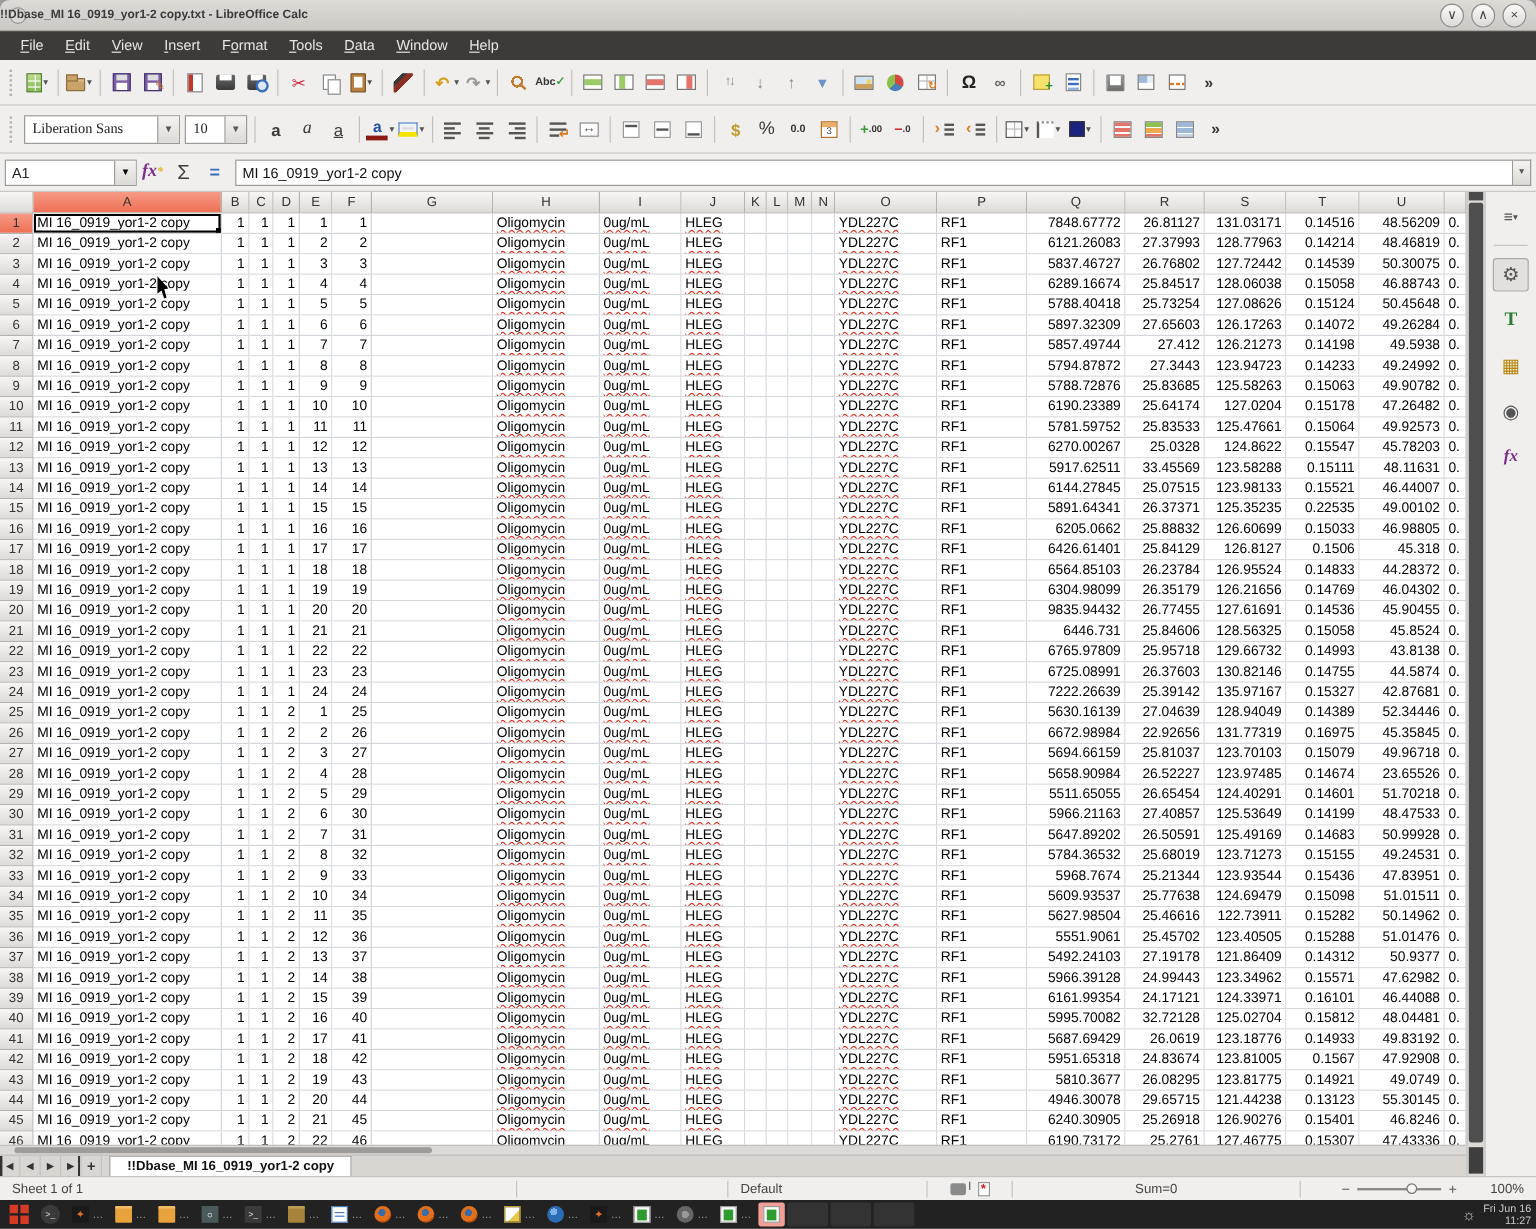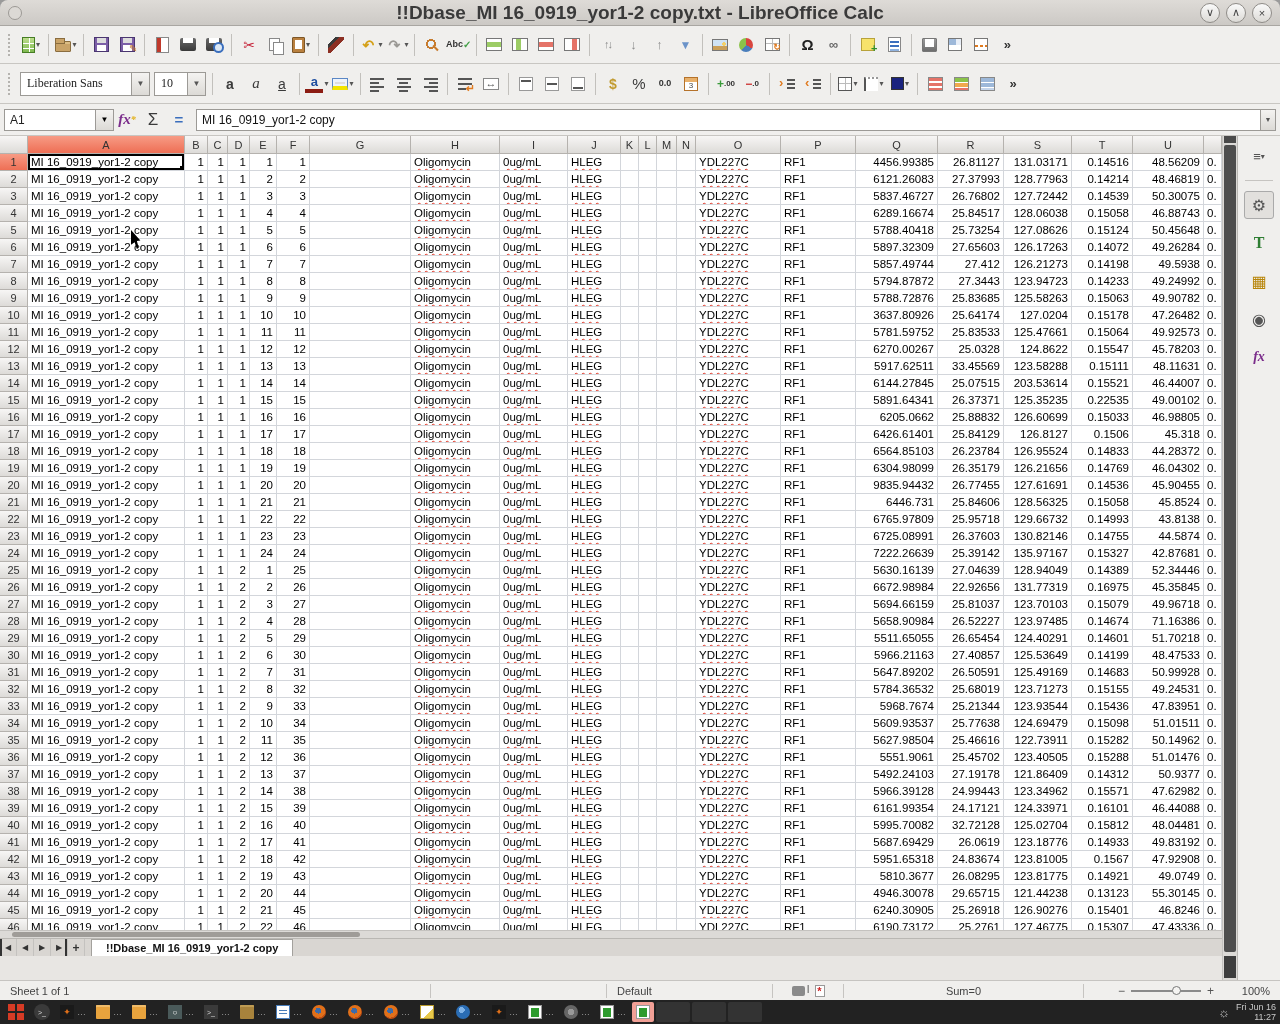--- a/index.html
+++ b/index.html
@@ -2,21 +2,21 @@
 <html><head>
 <meta charset="utf-8">
 <style>
   *{margin:0;padding:0;box-sizing:border-box;}
   html,body{width:1280px;height:1024px;overflow:hidden;font-family:"Liberation Sans",sans-serif;background:#9a9a9a;}
   .window{width:1280px;height:1024px;display:flex;flex-direction:column;position:relative;}
 
   
   .titlebar{height:26px;background:linear-gradient(#dedbd7,#ccc9c5);border-bottom:1px solid #a9a6a2;border-radius:8px 8px 0 0;display:flex;align-items:center;position:relative;flex:0 0 26px;}
   .win-menu{width:14px;height:14px;border-radius:50%;border:1px solid #9c9995;background:#dcd9d5;margin-left:8px;}
-  .title-text{position:absolute;left:0;right:0;text-align:center;font-size:19px;font-weight:bold;color:#3a3a3a;}
+  .title-text{position:absolute;left:0;right:0;text-align:left;font-size:10px;font-weight:bold;color:#3a3a3a;}
   .win-controls{margin-left:auto;display:flex;gap:6px;padding-right:8px;z-index:2;}
   .win-btn{width:20px;height:20px;border-radius:50%;border:1px solid #8f8c88;background:linear-gradient(#fafafa,#dcdad6);display:flex;align-items:center;justify-content:center;font-size:11px;color:#444;}
 
   
   .menubar{height:24px;background:#3c3b37;display:flex;align-items:center;padding-left:8px;flex:0 0 24px;}
   .menu-item{color:#e8e6e3;font-size:12px;padding:3px 9px;cursor:default;}
   .menu-item u{text-decoration:underline;}
 
   
   .toolbar{background:#f0efed;border-bottom:1px solid #c8c6c2;display:flex;align-items:center;padding:2px 4px;}
@@ -209,20 +209,31 @@
   <div class="titlebar">
     <div class="win-menu"></div>
     <div class="title-text">!!Dbase_MI 16_0919_yor1-2 copy.txt - LibreOffice Calc</div>
     <div class="win-controls">
       <div class="win-btn">∨</div>
       <div class="win-btn">∧</div>
       <div class="win-btn">×</div>
     </div>
   </div>
 
+  <div class="menubar">
+      <span class="menu-item"><u>F</u>ile</span>
+      <span class="menu-item"><u>E</u>dit</span>
+      <span class="menu-item"><u>V</u>iew</span>
+      <span class="menu-item"><u>I</u>nsert</span>
+      <span class="menu-item">F<u>o</u>rmat</span>
+      <span class="menu-item"><u>T</u>ools</span>
+      <span class="menu-item"><u>D</u>ata</span>
+      <span class="menu-item"><u>W</u>indow</span>
+      <span class="menu-item"><u>H</u>elp</span>
+    </div>
 
   <div class="toolbar std">
     <div class="grip"></div>
   <span class="tbtn">
         <span class="tbi i-new"></span>
         <span class="dd">▾</span>
       </span>
       <span class="tsep"></span>
       <span class="tbtn">
         <span class="tbi i-open"></span>
@@ -464,21 +475,21 @@
           <div class="cell"></div>
           <div class="cell sp">Oligomycin</div>
           <div class="cell sp">0ug/mL</div>
           <div class="cell sp">HLEG</div>
           <div class="cell"></div>
           <div class="cell"></div>
           <div class="cell"></div>
           <div class="cell"></div>
           <div class="cell sp">YDL227C</div>
           <div class="cell">RF1</div>
-          <div class="cell num">4456.99385</div>
+          <div class="cell num">7848.67772</div>
           <div class="cell num">26.81127</div>
           <div class="cell num">131.03171</div>
           <div class="cell num">0.14516</div>
           <div class="cell num">48.56209</div>
           <div class="cell">0.</div>
           <div class="hdr">2</div>
           <div class="cell">MI 16_0919_yor1-2 copy</div>
           <div class="cell num">1</div>
           <div class="cell num">1</div>
           <div class="cell num">1</div>
@@ -671,21 +682,21 @@
           <div class="cell"></div>
           <div class="cell sp">Oligomycin</div>
           <div class="cell sp">0ug/mL</div>
           <div class="cell sp">HLEG</div>
           <div class="cell"></div>
           <div class="cell"></div>
           <div class="cell"></div>
           <div class="cell"></div>
           <div class="cell sp">YDL227C</div>
           <div class="cell">RF1</div>
-          <div class="cell num">3637.80926</div>
+          <div class="cell num">6190.23389</div>
           <div class="cell num">25.64174</div>
           <div class="cell num">127.0204</div>
           <div class="cell num">0.15178</div>
           <div class="cell num">47.26482</div>
           <div class="cell">0.</div>
           <div class="hdr">11</div>
           <div class="cell">MI 16_0919_yor1-2 copy</div>
           <div class="cell num">1</div>
           <div class="cell num">1</div>
           <div class="cell num">1</div>
@@ -765,21 +776,21 @@
           <div class="cell sp">0ug/mL</div>
           <div class="cell sp">HLEG</div>
           <div class="cell"></div>
           <div class="cell"></div>
           <div class="cell"></div>
           <div class="cell"></div>
           <div class="cell sp">YDL227C</div>
           <div class="cell">RF1</div>
           <div class="cell num">6144.27845</div>
           <div class="cell num">25.07515</div>
-          <div class="cell num">203.53614</div>
+          <div class="cell num">123.98133</div>
           <div class="cell num">0.15521</div>
           <div class="cell num">46.44007</div>
           <div class="cell">0.</div>
           <div class="hdr">15</div>
           <div class="cell">MI 16_0919_yor1-2 copy</div>
           <div class="cell num">1</div>
           <div class="cell num">1</div>
           <div class="cell num">1</div>
           <div class="cell num">15</div>
           <div class="cell num">15</div>
@@ -1089,21 +1100,21 @@
           <div class="cell"></div>
           <div class="cell"></div>
           <div class="cell"></div>
           <div class="cell"></div>
           <div class="cell sp">YDL227C</div>
           <div class="cell">RF1</div>
           <div class="cell num">5658.90984</div>
           <div class="cell num">26.52227</div>
           <div class="cell num">123.97485</div>
           <div class="cell num">0.14674</div>
-          <div class="cell num">71.16386</div>
+          <div class="cell num">23.65526</div>
           <div class="cell">0.</div>
           <div class="hdr">29</div>
           <div class="cell">MI 16_0919_yor1-2 copy</div>
           <div class="cell num">1</div>
           <div class="cell num">1</div>
           <div class="cell num">2</div>
           <div class="cell num">5</div>
           <div class="cell num">29</div>
           <div class="cell"></div>
           <div class="cell sp">Oligomycin</div>

